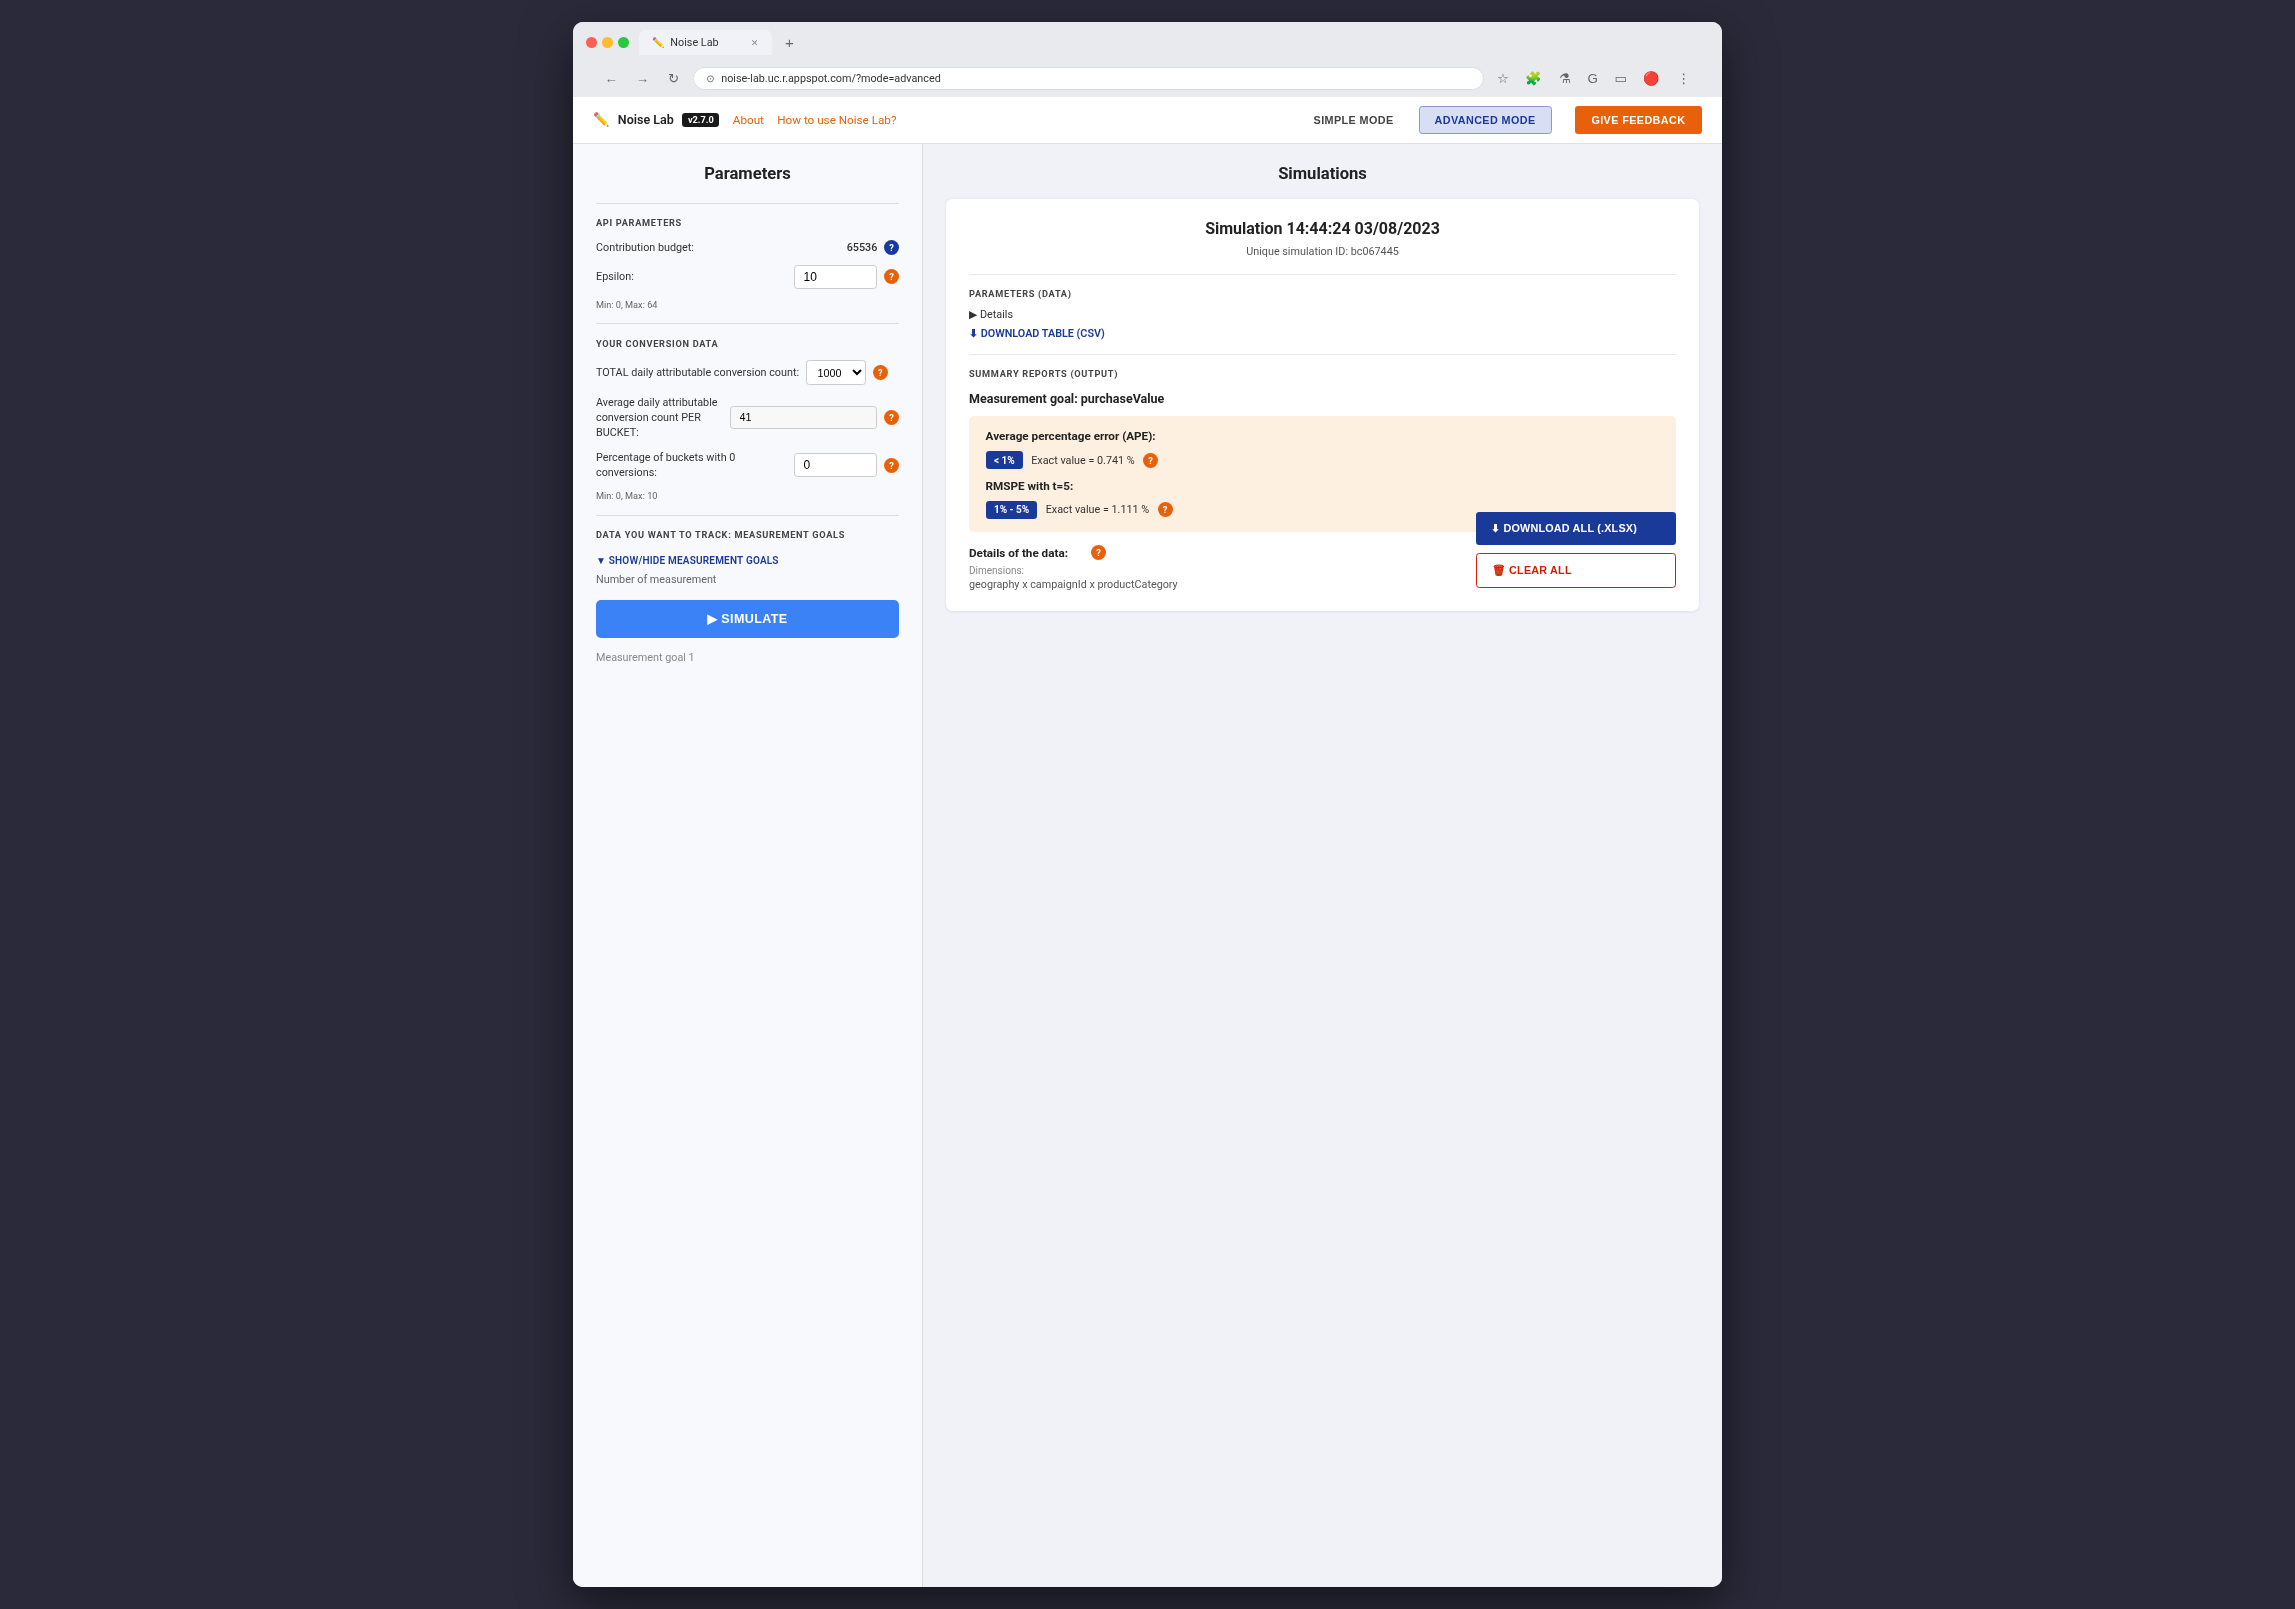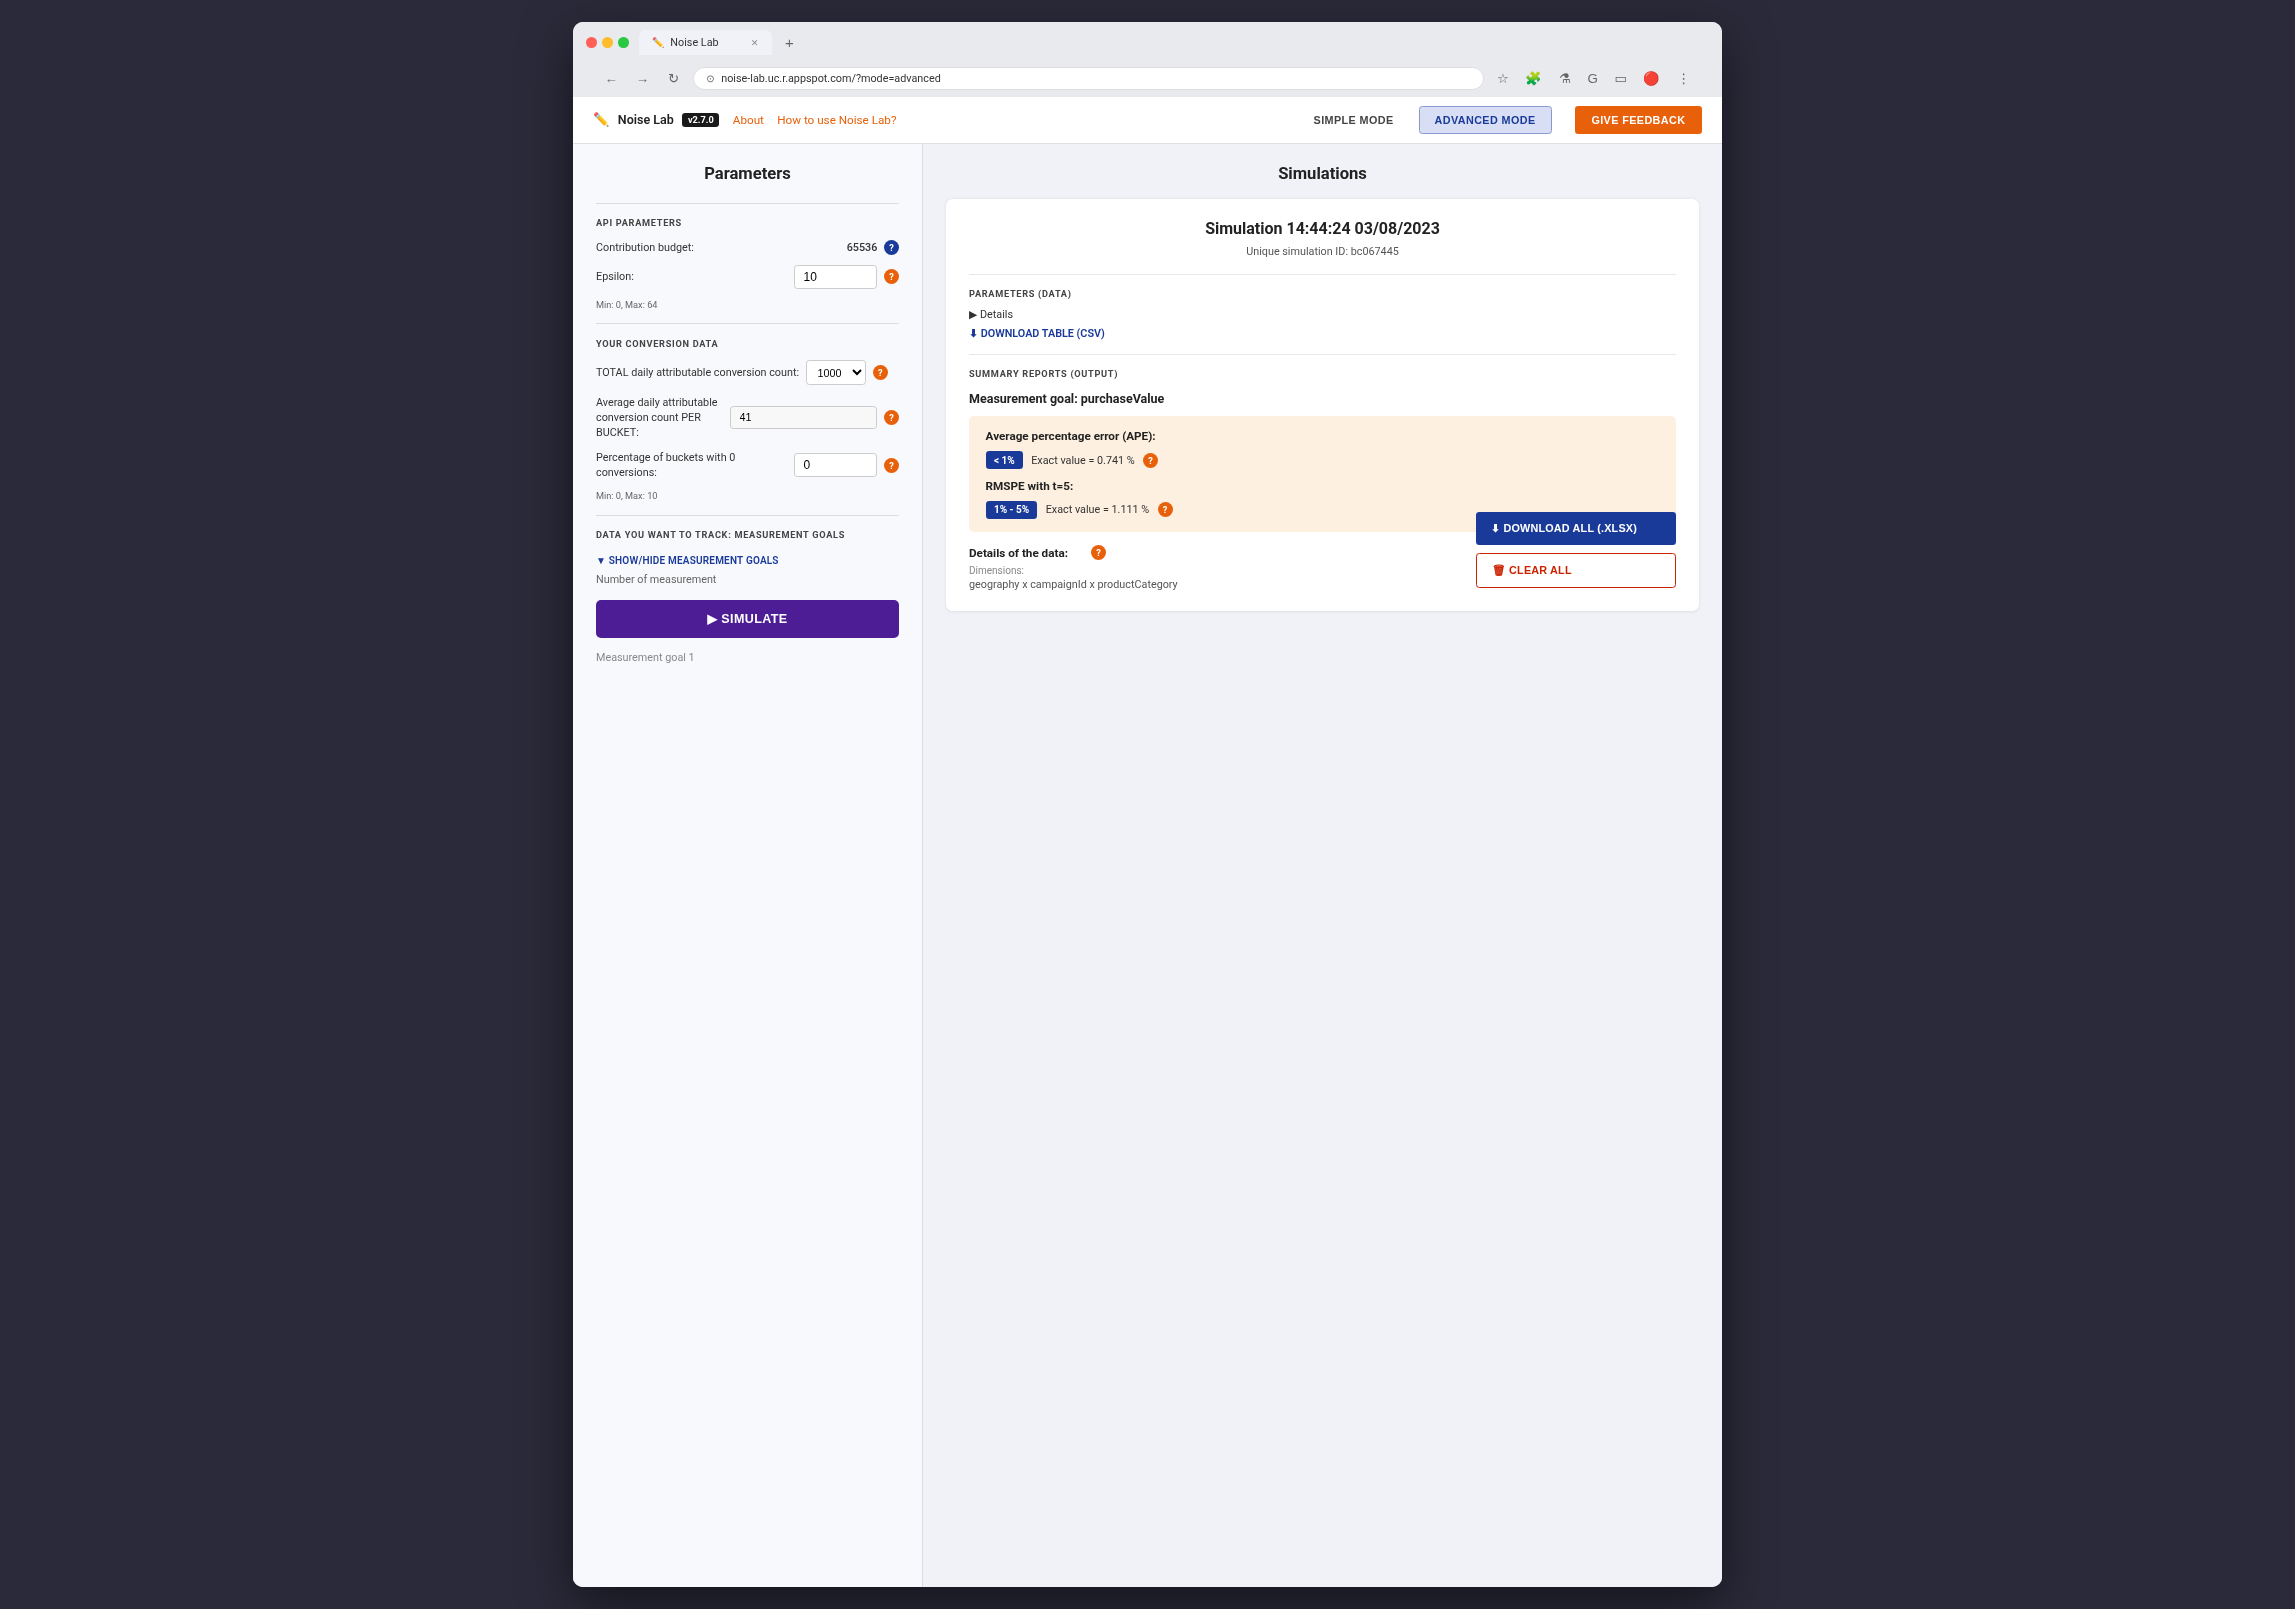--- a/index.html
+++ b/index.html
@@ -309,21 +309,21 @@
     .toggle-link {
       color: #1a3a9a;
       font-size: 10px;
       font-weight: 600;
       cursor: pointer;
       text-decoration: none;
       letter-spacing: 0.2px;
     }
     .simulate-btn {
       width: 100%;
-      background: #4c1d95;
+      background: #3b82f6;
       color: white;
       padding: 11.7px;
       border-radius: 5px;
       font-size: 12.5px;
       font-weight: 700;
       border: none;
       cursor: pointer;
       display: flex;
       align-items: center;
       justify-content: center;

